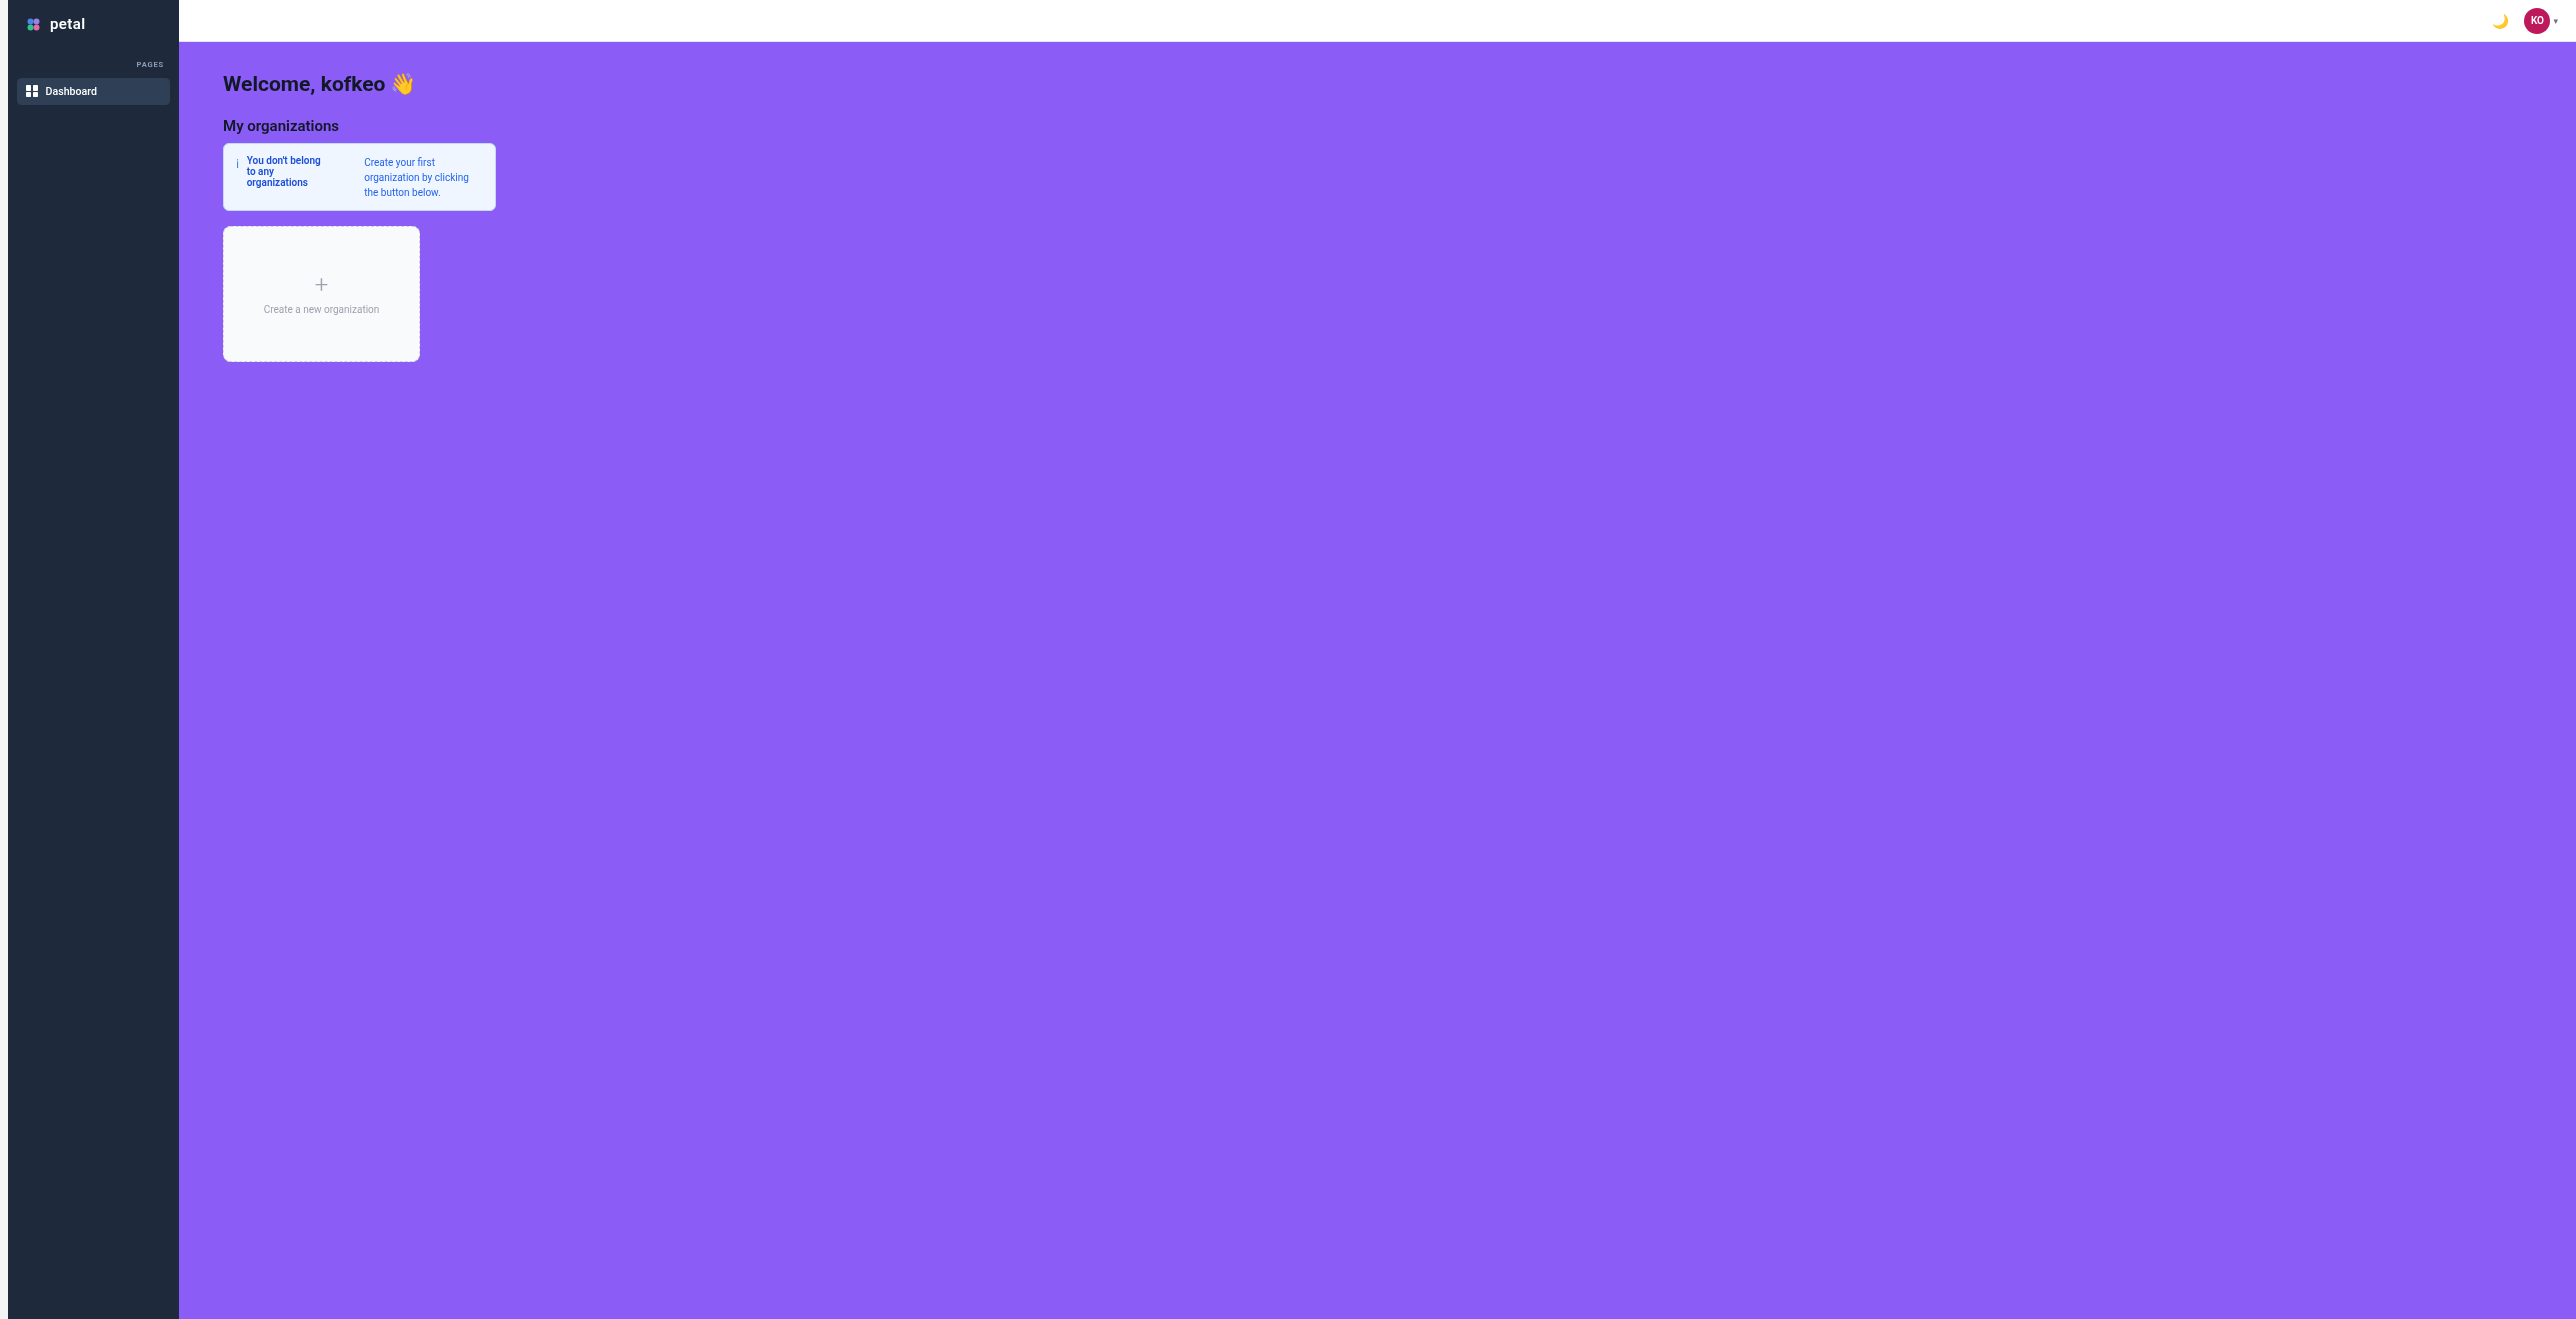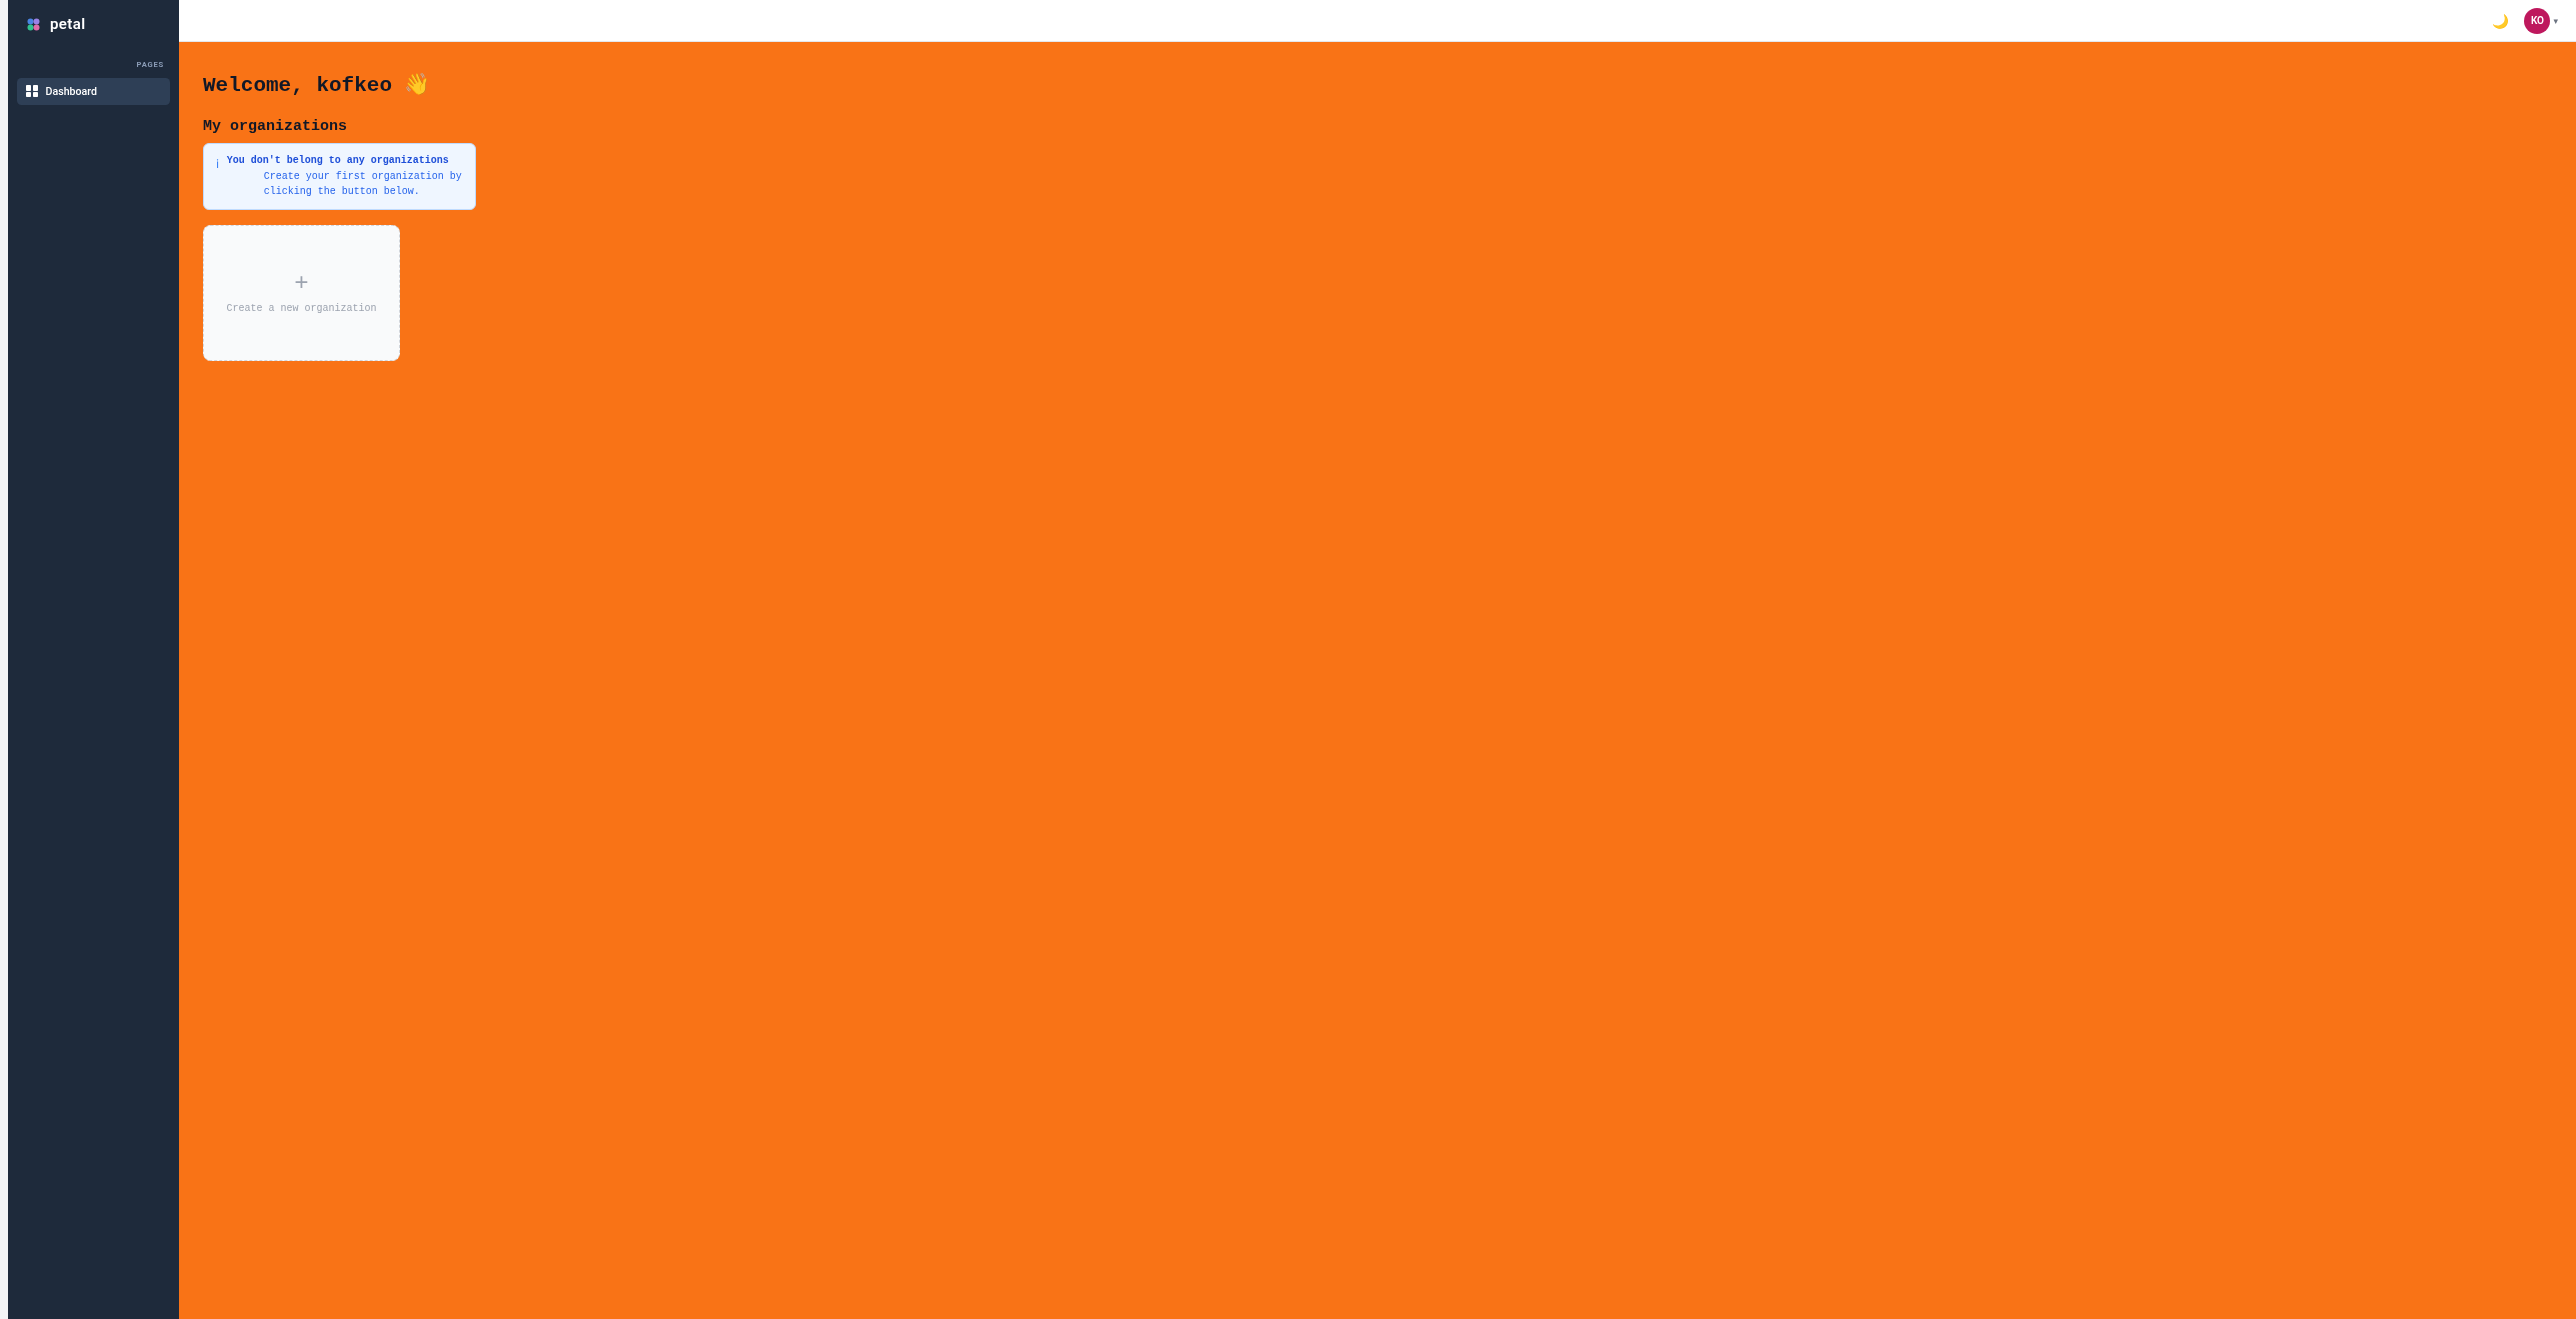--- a/index.html
+++ b/index.html
@@ -145,24 +145,23 @@
     }
 
     .chevron-down {
       color: #6b7280;
       font-size: 9px;
     }
 
     
     .main-content {
       flex: 1;
-      padding: 30px 24px;
+      padding: 30px 44px;
       overflow-y: auto;
-      background: #f97316;
-      font-family: Liberation Mono, monospace;
+      background: #8b5cf6;
     }
 
     .welcome-title {
       font-size: 21px;
       font-weight: 700;
       color: #111827;
       margin-bottom: 21px;
     }
 
     .wave-emoji {
@@ -190,21 +189,20 @@
 
     .info-icon {
       color: #3b82f6;
       font-size: 12px;
       margin-top: 0.8px;
       flex-shrink: 0;
     }
 
     .info-content {
       display: flex;
-      flex-direction: column;
       gap: 3px;
     }
 
     .info-title {
       color: #1d4ed8;
       font-size: 10px;
       font-weight: 600;
     }
 
     .info-description {

